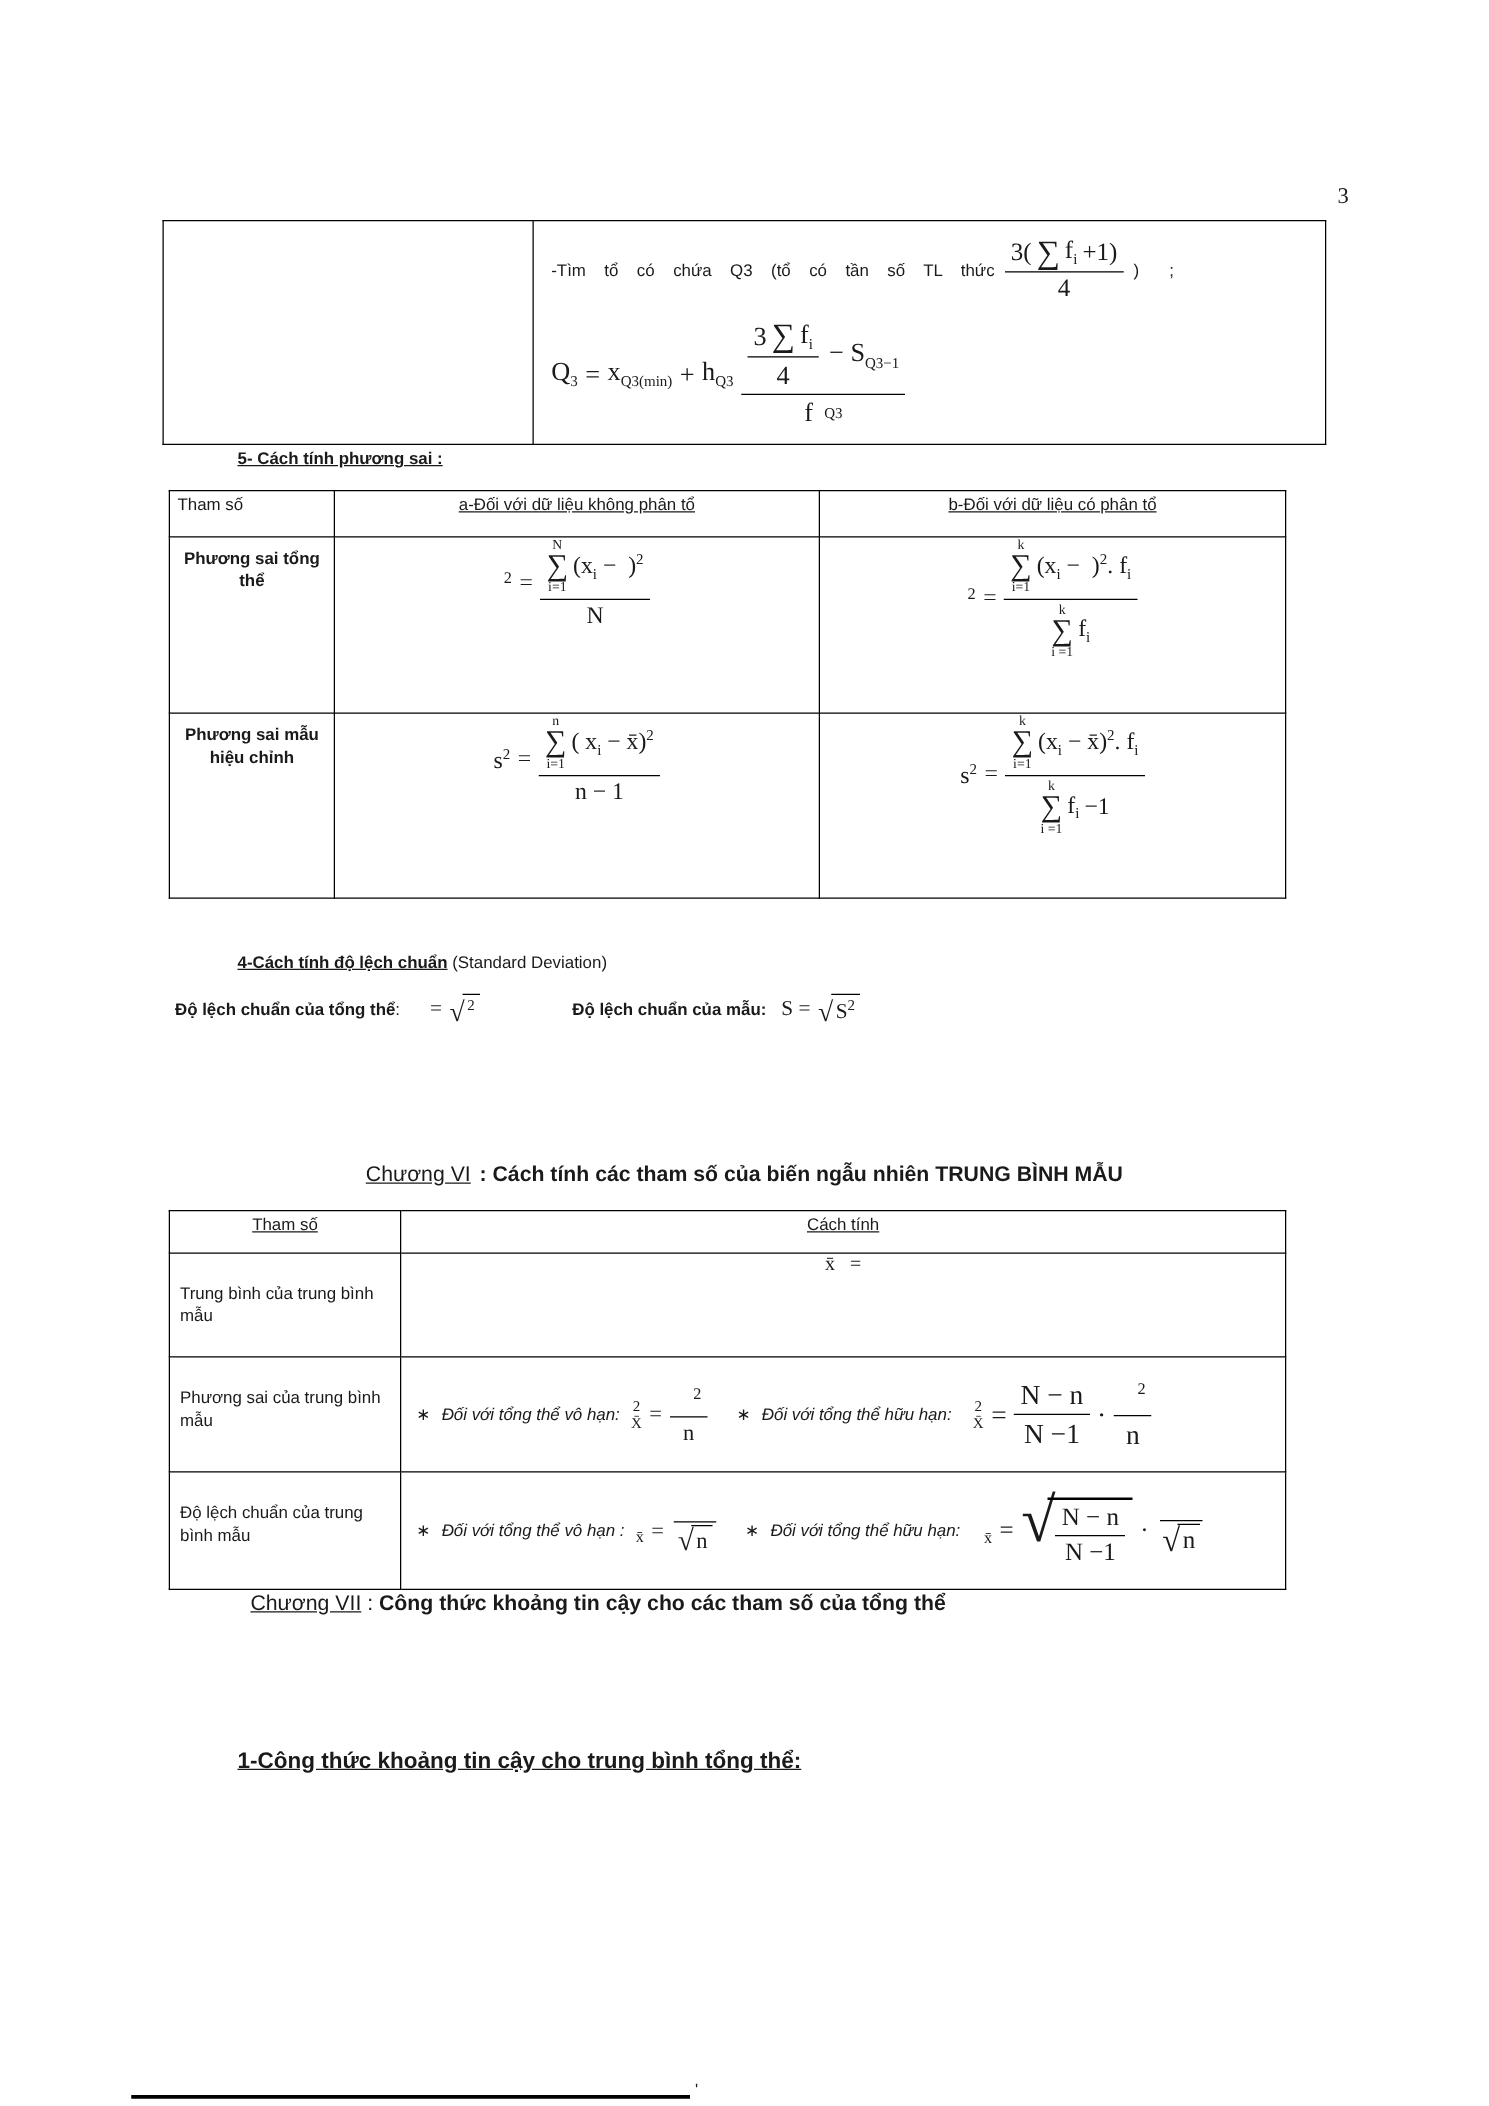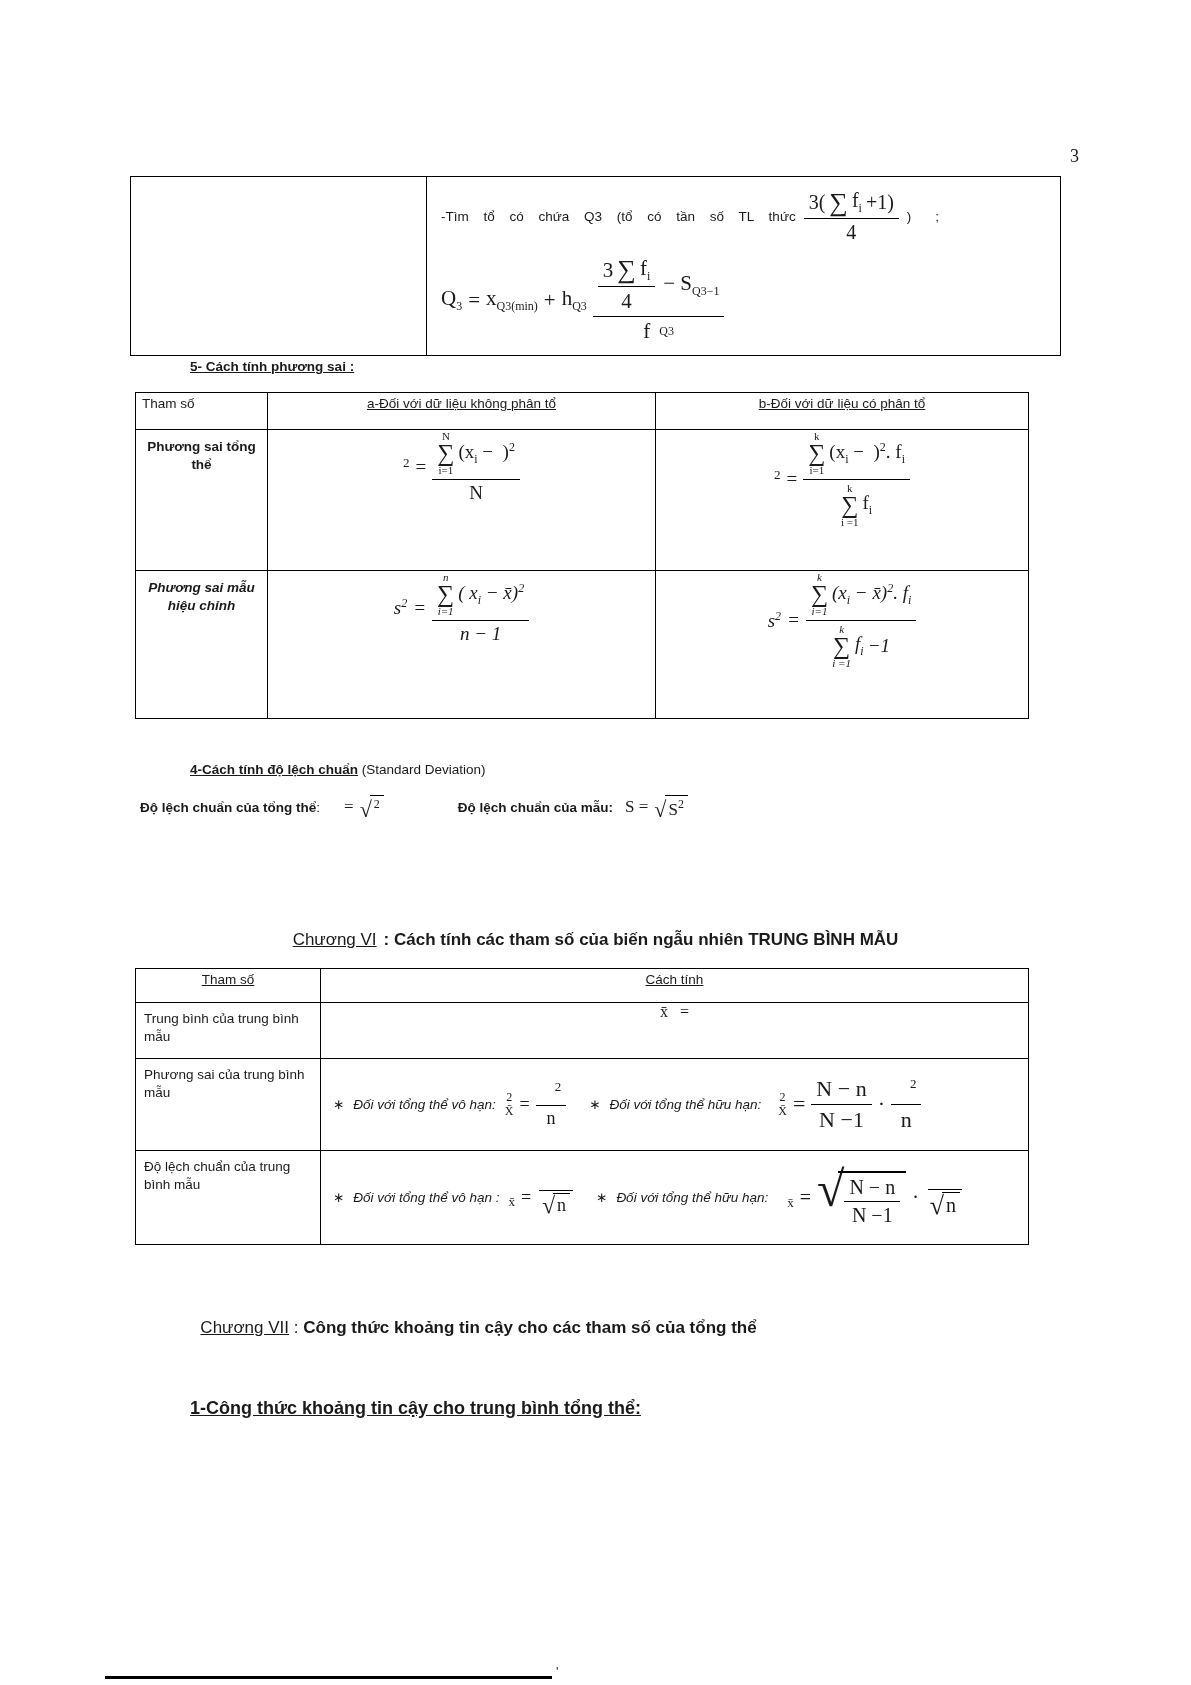--- a/index.html
+++ b/index.html
@@ -16,21 +16,21 @@
   .serif { font-family:"Liberation Serif", serif; }
   .fs16 { font-size:16px; } .fs17 { font-size:17px; } .fs18 { font-size:18px; }
   .fs19 { font-size:19px; } .fs20 { font-size:20px; } .fs21 { font-size:21px; }
   .fs22 { font-size:22px; }
 
   
   table.doc-table { border-collapse:collapse; position:absolute; table-layout:fixed; background:#fff; }
   table.doc-table td { border:1px solid #000; vertical-align:top; }
   td.hcell { vertical-align:middle; padding:3px 6px; }
   td.lcell { vertical-align:top; text-align:center; padding:8px 6px; line-height:1.35; }
-  td.lcell2 { vertical-align:top; text-align:left; padding:7px 8px; line-height:1.35; }
+  td.lcell2 { vertical-align:top; text-align:left; padding:23px 8px; line-height:1.35; }
   td.fcell { vertical-align:middle; text-align:center; }
 
   
   .fml { display:inline-flex; align-items:center; gap:6px; font-family:"Liberation Serif", serif; }
   .frac { display:inline-flex; flex-direction:column; align-items:center; vertical-align:middle; }
   .frac > .num { display:inline-flex; align-items:center; justify-content:center; gap:4px; border-bottom:1px solid #000; padding:0 5px 2px 5px; }
   .frac > .den { display:inline-flex; align-items:center; justify-content:center; gap:4px; padding:2px 5px 0 5px; }
   .sum { display:inline-flex; flex-direction:column; align-items:center; line-height:1; font-family:"Liberation Serif", serif; }
   .sum .lim { font-size:11px; line-height:1.15; }
   .sum .sg { font-size:24px; line-height:0.9; }
@@ -160,21 +160,21 @@
                   <span class="lim">k</span>
                   <span class="sg">∑</span>
                   <span class="lim">i =1</span>
                 </span>
             <span><span>f</span><sub class="sb">i</sub></span>
           </span>
         </span>
       </span>
     </td>
   </tr>
-  <tr style="height:148px;font-style:italic;">
+  <tr style="height:148px;">
     <td class="lcell"><span class="bold">Phương sai mẫu hiệu chỉnh</span></td>
     <td class="fcell">
       <span class="fml fs19">
         <span><span>s</span><sup class="sp">2</sup></span>
         <span>=</span>
         <span class="frac">
           <span class="num">
             <span class="sum">
                   <span class="lim">n</span>
                   <span class="sg">∑</span>
@@ -344,20 +344,20 @@
                   </span>
                 </span>
           </span>
         </span>
       </div>
     </td>
   </tr>
 </tbody>
   </table>
 
-<div class="abs center fs17" style="left:0; top:1318px; width:957px;">
+<div class="abs center fs17" style="left:0; top:1273px; width:957px;">
   <span class="u">Chương VII</span><span> : </span><span class="bold">Công thức khoảng tin cậy cho các tham số của tổng thể</span>
 </div>
 
 <div class="abs bold u" style="left:190px; top:1398px; font-size:18px;">1-Công thức khoảng tin cậy cho trung bình tổng thể:</div>
 
 <div class="abs" style="left:105px; top:1676px; width:447px; border-top:3px solid #000;"></div>
 <span class="abs" style="left:556px; top:1664px; font-size:13px;">'</span>
 
 </body></html>

